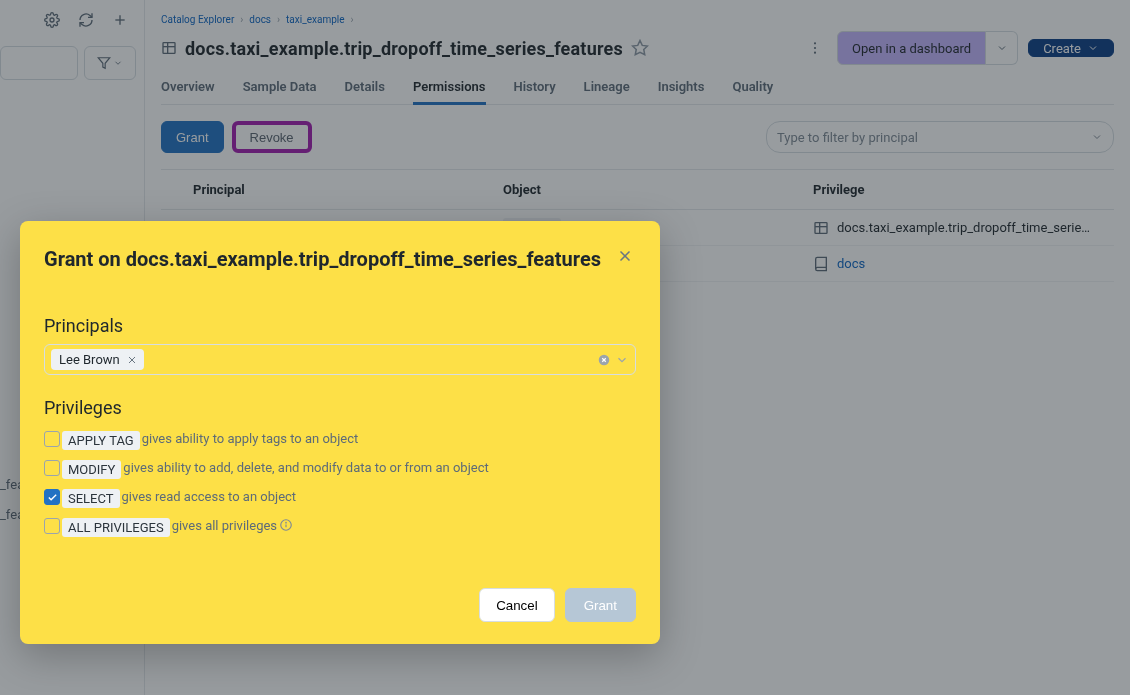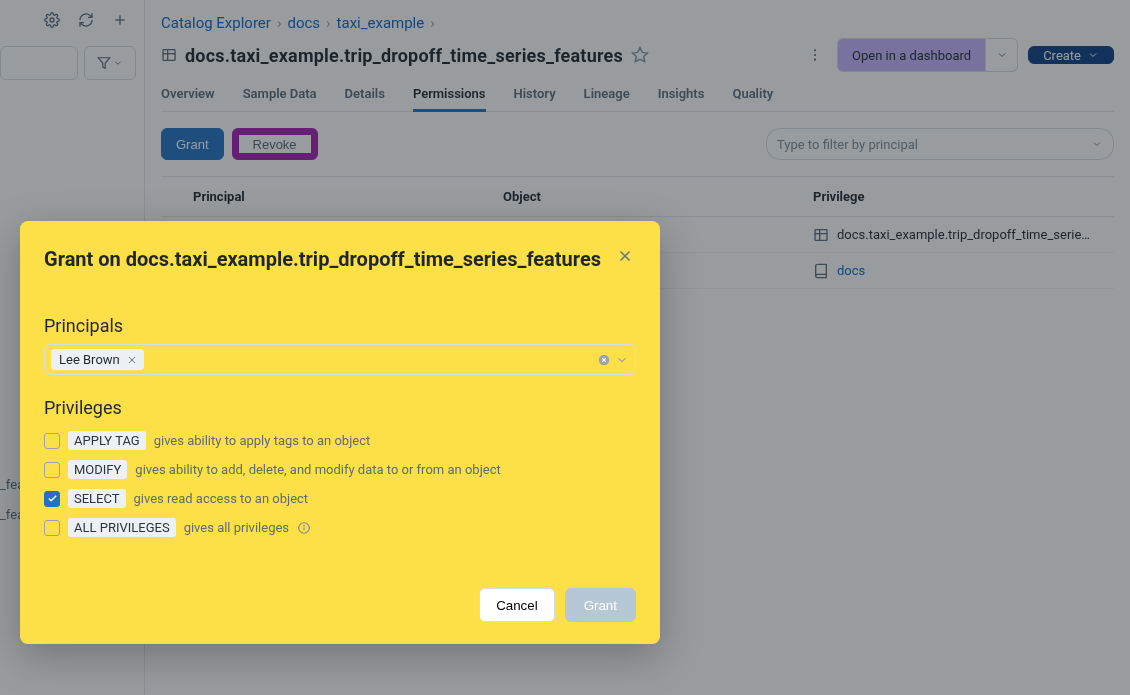--- a/index.html
+++ b/index.html
@@ -14,21 +14,21 @@
   .icon-btn { width:24px; height:24px; display:flex; align-items:center; justify-content:center; color:#5d6b78; cursor:pointer; }
   .sliver-filter { display:flex; gap:6px; padding:6px 8px 10px 0; justify-content:flex-end; }
   .search-stub { flex:1; height:34px; border:1px solid #d6dde2; border-radius:6px; background:#fff; min-width:0; }
   .filter-btn { height:34px; width:52px; border:1px solid #d6dde2; border-radius:6px; display:flex; align-items:center; justify-content:center; gap:2px; color:#5d6b78; }
   .left-bottom-labels { margin-top:380px; padding-left:0; color:#5d6b78; font-size:13px; line-height:30px; }
   .left-bottom-labels div { white-space:nowrap; overflow:hidden; }
 
   
   .main { flex:1; padding:10px 16px 0 16px; min-width:0; }
 
-  .breadcrumbs { display:flex; align-items:center; gap:6px; font-size:15px; color:#5d6b78; padding:4px 0 2px 0; }
+  .breadcrumbs { display:flex; align-items:center; gap:6px; font-size:10px; color:#5d6b78; padding:4px 0 2px 0; }
   .breadcrumbs a { color:#0e66c4; text-decoration:none; }
   .crumb-sep { color:#99a3ad; }
 
   .title-row { display:flex; align-items:center; justify-content:space-between; padding:4px 0 4px 0; }
   .title-left { display:flex; align-items:center; gap:8px; min-width:0; }
   .table-icon-sm { color:#5d6b78; flex-shrink:0; }
   .page-title { font-size:18px; font-weight:700; letter-spacing:.2px; white-space:nowrap; overflow:hidden; text-overflow:ellipsis; }
   .star-icon { color:#8c98a4; cursor:pointer; }
   .title-right { display:flex; align-items:center; gap:10px; }
   .kebab { color:#5d6b78; width:24px; height:24px; display:flex; align-items:center; justify-content:center; cursor:pointer; }
@@ -38,21 +38,21 @@
   .btn-split .caret { width:32px; height:34px; border:1px solid #d6dde2; border-left:none; border-radius:0 6px 6px 0; display:flex; align-items:center; justify-content:center; }
   .btn-primary { background:#0b3f86; border:1px solid #0b3f86; color:#fff; padding:0 14px; height:18px; border-radius:6px; display:flex; align-items:center; gap:6px; cursor:pointer; }
 
   .tabs { display:flex; gap:28px; border-bottom:1px solid #e3e8ec; margin-top:10px; }
   .tab { padding:0 0 10px 0; color:#5d6b78; font-weight:600; font-size:13px; cursor:pointer; }
   .tab.active { color:#1f272d; border-bottom:3px solid #2272c3; margin-bottom:-1px; padding-bottom:8px; }
 
   .action-row { display:flex; justify-content:space-between; align-items:center; padding:16px 0 16px 0; }
   .action-left { display:flex; gap:8px; }
   .btn-small-primary { background:#2272c3; border:1px solid #2272c3; color:#fff; height:32px; padding:0 14px; border-radius:6px; font-size:13px; cursor:pointer; }
-  .btn-small { background:#fff; border:7px solid #a21caf; height:32px; padding:0 14px; border-radius:6px; font-size:13px; color:#5a6470; cursor:pointer; }
+  .btn-small { background:#fff; border:4px solid #a21caf; height:32px; padding:0 14px; border-radius:6px; font-size:13px; color:#5a6470; cursor:pointer; }
   .filter-select { width:348px; height:32px; border:1px solid #d6dde2; border-radius:14px; display:flex; align-items:center; justify-content:space-between; padding:0 10px; color:#7f8a95; cursor:pointer; }
 
   .perm-table { border-top:1px solid #e3e8ec; }
   .perm-header { display:grid; grid-template-columns: 310px 310px 1fr; padding:12px 0 12px 32px; border-bottom:1px solid #e3e8ec; font-weight:700; }
   .perm-row { display:grid; grid-template-columns: 310px 310px 1fr; padding:8px 0 8px 32px; border-bottom:1px solid #f0f3f5; align-items:center; min-height:36px; }
   .badge { display:inline-block; background:#eef1f4; color:#2b343c; padding:2px 6px; border-radius:3px; font-size:13px; font-family:inherit; }
   .obj-cell { display:flex; align-items:center; gap:8px; color:#0e66c4; }
   .obj-cell.plain { color:#1f272d; }
   .obj-cell .obj-text { white-space:nowrap; overflow:hidden; text-overflow:ellipsis; }
 
@@ -62,21 +62,21 @@
   .modal-header { display:flex; justify-content:space-between; align-items:flex-start; }
   .modal-title { font-size:20px; font-weight:700; line-height:1.4; max-width:560px; }
   .close-x { color:#6a7682; cursor:pointer; padding:2px; }
   .section-label { font-size:18px; color:#1f272d; font-weight:400; margin-top:42px; }
   .principals-input { margin-top:8px; border:1px solid #d6dde2; border-radius:6px; padding:4px 6px; display:flex; align-items:center; justify-content:space-between; gap:6px; }
   .chip-row { display:flex; gap:6px; flex-wrap:wrap; }
   .chip { background:#eef1f4; border-radius:4px; padding:3px 6px 3px 8px; display:flex; align-items:center; gap:6px; font-size:13px; }
   .chip .chip-x { color:#6a7682; cursor:pointer; }
   .input-right { display:flex; align-items:center; gap:4px; color:#9aa4ad; }
   .privs { margin-top:8px; }
-  .priv-row { display:flex; align-items:center; gap:8px; padding:5px 0; font-size:13px; }
+  .priv-row { display:flex; align-items:flex-start; gap:2px; padding:5px 0; font-size:13px; }
   .cbx { width:16px; height:16px; border:1.5px solid #9aa4ad; border-radius:3px; display:flex; align-items:center; justify-content:center; cursor:pointer; flex-shrink:0; }
   .cbx.checked { background:#2272c3; border-color:#2272c3; }
   .cbx.checked svg { stroke:#fff; }
   .priv-desc { color:#5d6b78; }
   .info-circ { width:14px; height:14px; color:#7f8a95; }
   .modal-footer { display:flex; justify-content:flex-end; gap:10px; margin-top:46px; }
   .btn-cancel { background:#fff; border:1px solid #d6dde2; height:34px; padding:0 16px; border-radius:6px; cursor:pointer; }
   .btn-grant { background:#b6c7d6; border:1px solid #b6c7d6; color:#fff; height:34px; padding:0 18px; border-radius:6px; cursor:not-allowed; }
 </style>
 </head>

